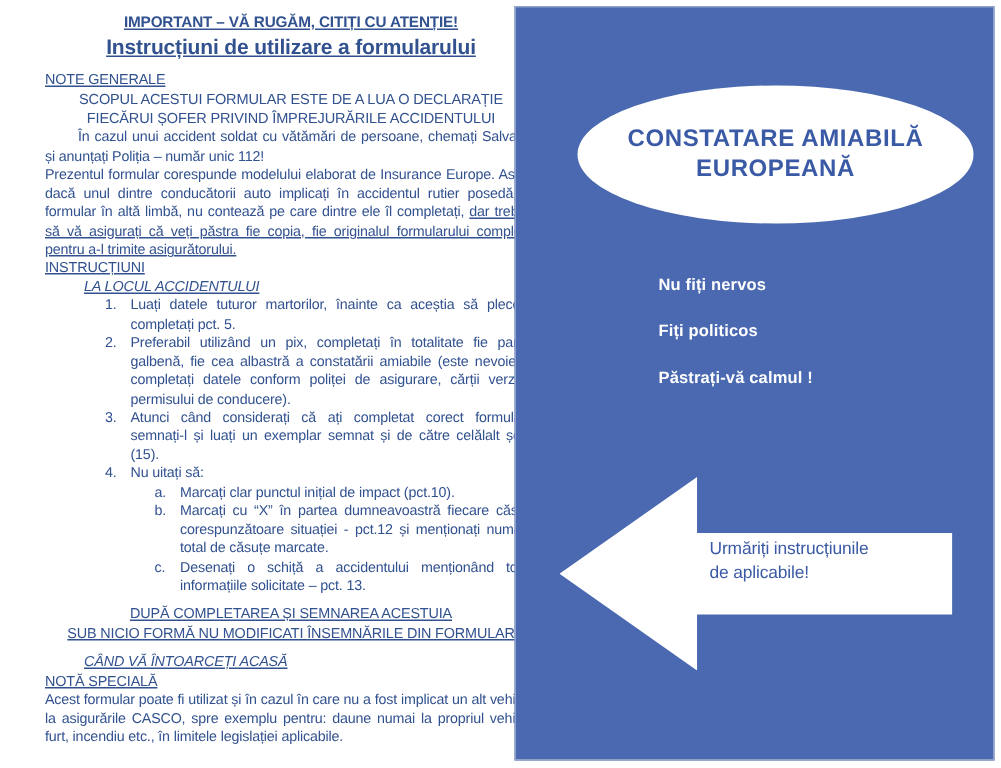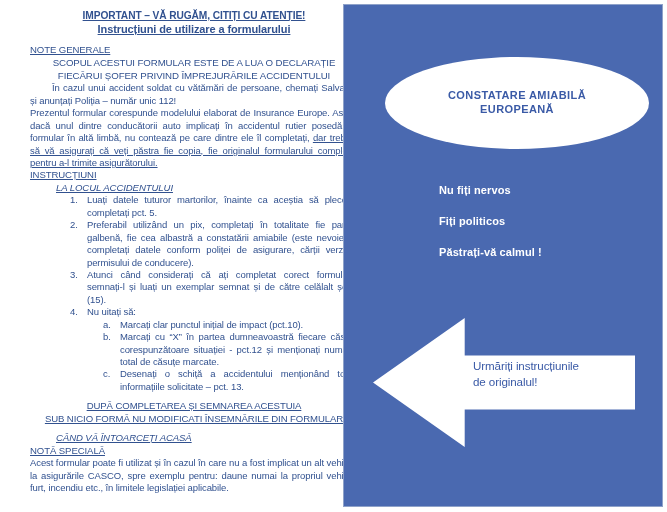--- a/index.html
+++ b/index.html
@@ -34,21 +34,21 @@
     text-align: center;
     font-weight: bold;
     font-size: 10.2px;
     text-decoration: underline;
     line-height: 1.32;
     letter-spacing: -0.1px;
   }
   .ttl2 {
     text-align: center;
     font-weight: bold;
-    font-size: 11px;
+    font-size: 14px;
     text-decoration: underline;
     line-height: 1.35;
     letter-spacing: -0.1px;
   }
 
   .gap-sm { height: 7px; }
 
   .head-ul {
     font-size: 9.6px;
     text-decoration: underline;
@@ -112,21 +112,21 @@
     background: #ffffff;
     border-radius: 50%;
     display: flex;
     align-items: center;
     justify-content: center;
     flex-direction: column;
   }
   #logo-ellipse .l1, #logo-ellipse .l2 {
     color: #3a5aa6;
     font-weight: bold;
-    font-size: 11px;
+    font-size: 16px;
     letter-spacing: 0.4px;
     line-height: 1.26;
     text-align: center;
   }
 
   .slogan {
     position: absolute;
     color: #ffffff;
     font-weight: bold;
     font-size: 11px;
@@ -239,18 +239,18 @@
     </div>
 
     <div class="slogan" id="slogan-0">Nu fiți nervos</div>
     <div class="slogan" id="slogan-1">Fiți politicos</div>
     <div class="slogan" id="slogan-2">Păstrați-vă calmul !</div>
 
     <div id="arrow-wrap">
       <div id="arrow-shape"></div>
       <div id="arrow-text">
         <div>Urmăriți instrucțiunile</div>
-        <div>de originalul!</div>
+        <div>de aplicabile!</div>
       </div>
     </div>
 
   </div>
 </div>
 
 </body></html>

